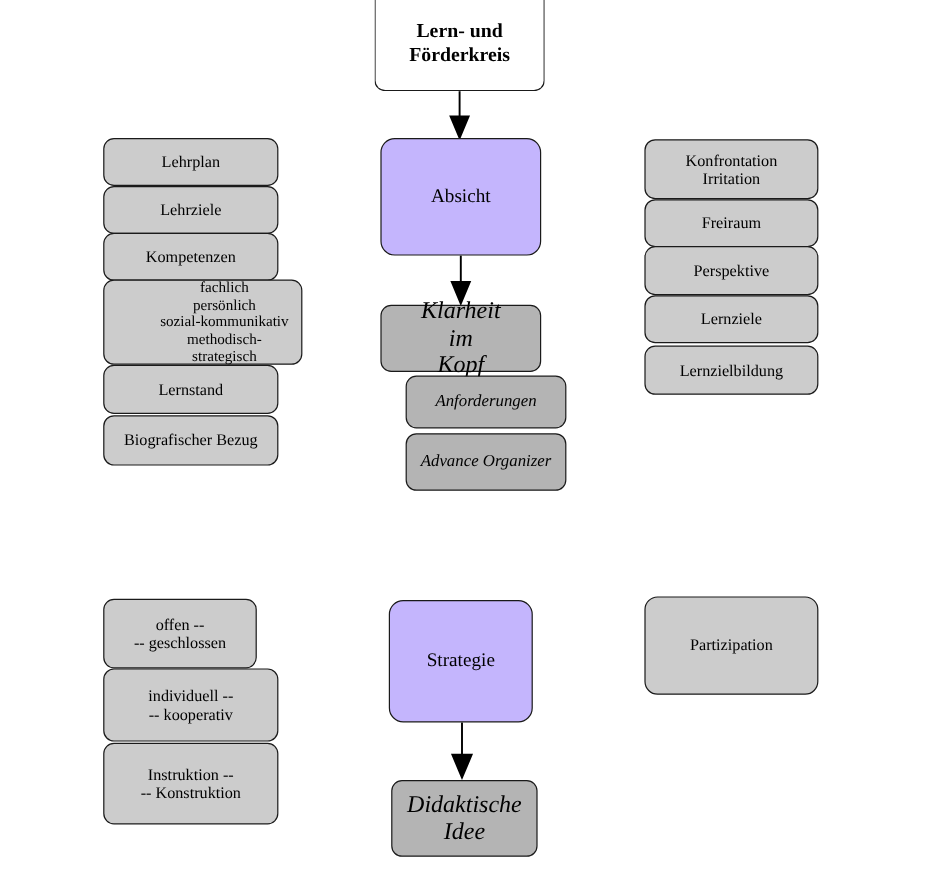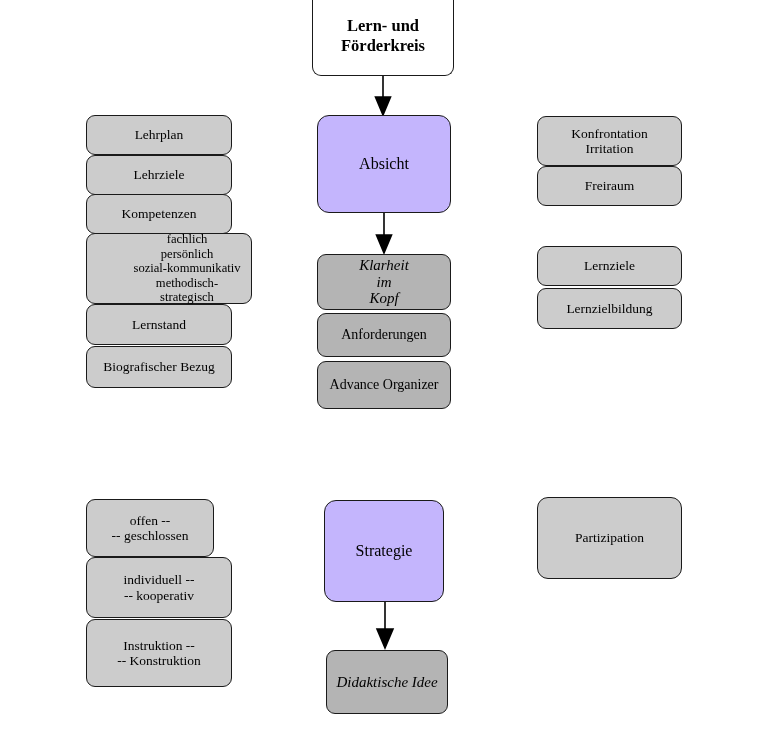--- a/index.html
+++ b/index.html
@@ -57,26 +57,28 @@
   .v-light {
     background: #c4b5fd;
     border-radius: 12px;
     font-size: 16px;
   }
   .v-mid {
     background: #cccccc;
   }
   .v-dark {
     background: #b4b4b4;
+    font-style: italic;
     font-size: 14px;
+    margin-left: 21px;
   }
   .v-dark-big {
     background: #b4b4b4;
     font-style: italic;
-    font-size: 15px;
+    font-size: 20px;
   }
   .v-wide {
     background: #cccccc;
     border-radius: 11px;
     font-size: 13.5px;
   }
   .v-multi {
     font-size: 12.6px;
     line-height: 1.16;
   }
@@ -176,20 +178,23 @@
 
   <div class="node v-mid" style="left:537px; top:116px; width:145px; height:50px;">
     <span class="label">Konfrontation
 Irritation</span>
   </div>
 
   <div class="node v-mid" style="left:537px; top:166px; width:145px; height:40px;">
     <span class="label">Freiraum</span>
   </div>
 
+  <div class="node v-mid" style="left:537px; top:205px; width:145px; height:41px;">
+    <span class="label">Perspektive</span>
+  </div>
 
   <div class="node v-mid" style="left:537px; top:246px; width:145px; height:40px;">
     <span class="label">Lernziele</span>
   </div>
 
   <div class="node v-mid" style="left:537px; top:288px; width:145px; height:41px;">
     <span class="label">Lernzielbildung</span>
   </div>
 
   <div class="node v-mid" style="left:86px; top:499px; width:128px; height:58px;">

